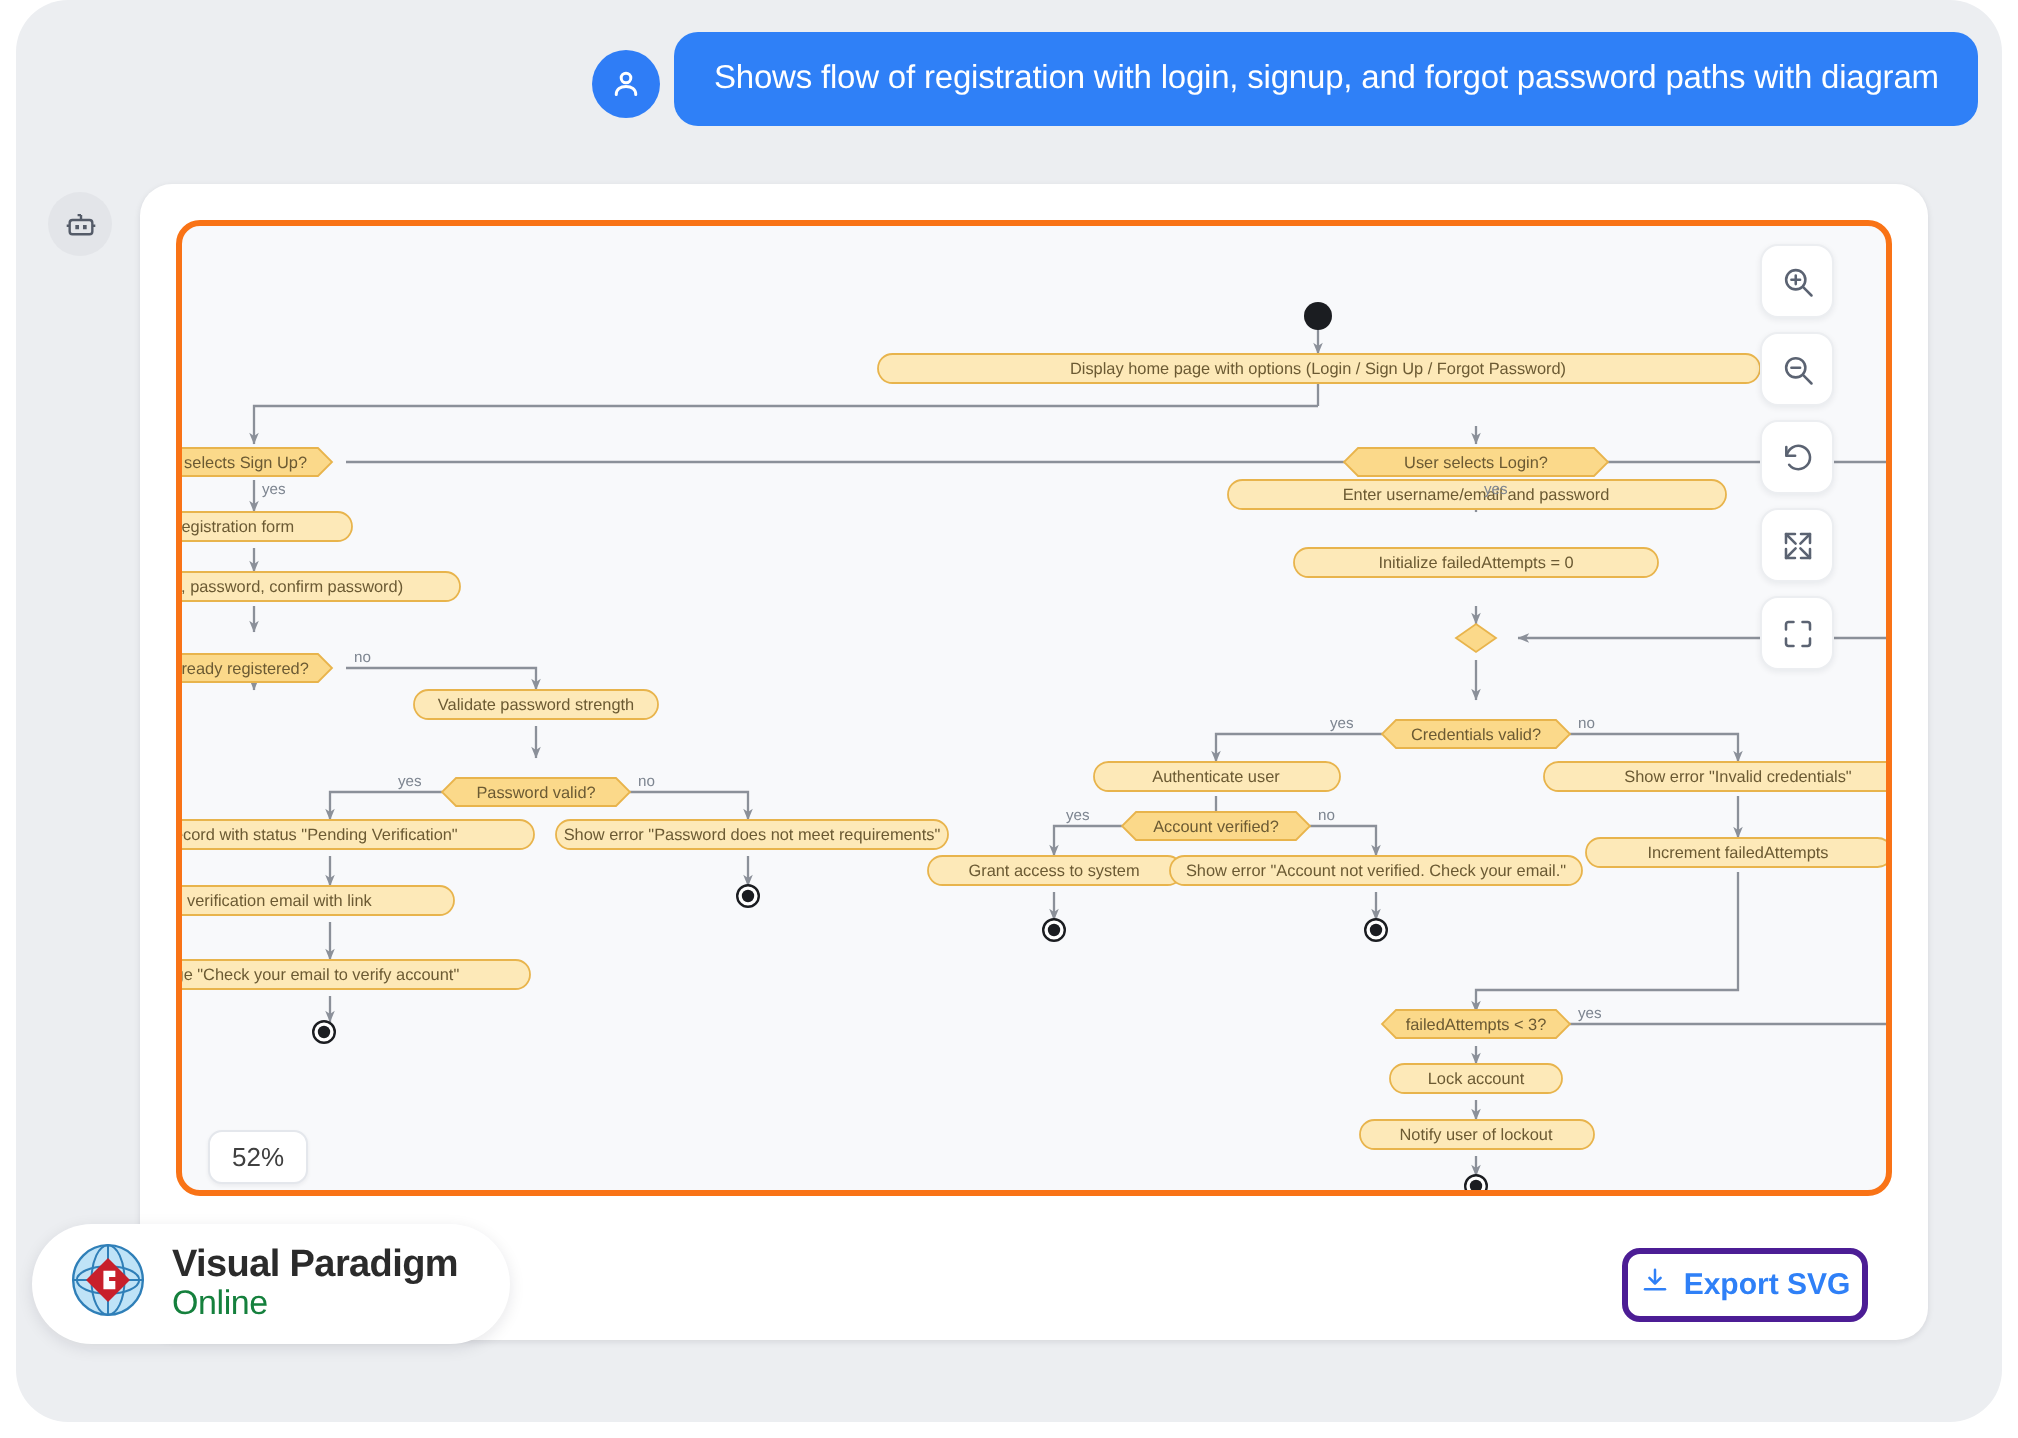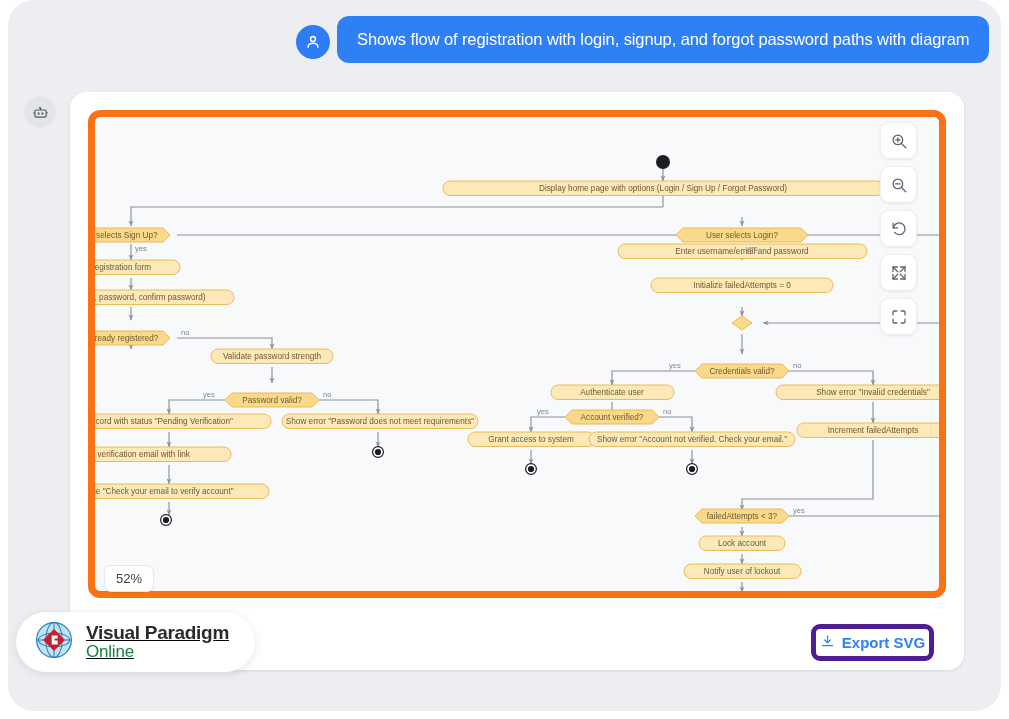--- a/index.html
+++ b/index.html
@@ -61,21 +61,21 @@
     border-radius: 16px;
     box-shadow: 0 1px 3px rgba(16,24,40,0.10);
   }
 
   
   .canvas-panel {
     position: absolute;
     left: 18px; top: 18px;
     width: 858px; height: 488px;
     background: #f8f9fb;
-    border: 7px solid #f97316;
+    border: 3px solid #f97316;
     border-radius: 12px;
     overflow: hidden;
   }
   .canvas-inner {
     position: absolute; inset: 0;
     overflow: hidden;
   }
   .diagram-svg { position: absolute; left: 0; top: 0; }
 
   
@@ -108,41 +108,41 @@
     box-shadow: 0 1px 3px rgba(16,24,40,0.07);
     cursor: pointer;
   }
 
   
   .export-btn {
     position: absolute;
     left: 803px; top: 624px;
     width: 123px; height: 37px;
     background: #ffffff;
-    border: 5px solid #4c1d95;
+    border: 3px solid #4c1d95;
     border-radius: 9px;
     display: flex; align-items: center; justify-content: center; gap: 7px;
     color: #2f80f7;
     font-size: 15px; font-weight: bold;
     cursor: pointer;
   }
 
   
   .vp-logo {
     position: absolute;
     left: 8px; top: 612px;
     height: 60px;
     padding: 0 26px 0 16px;
     background: #ffffff;
     border-radius: 30px;
     display: flex; align-items: center; gap: 10px;
     box-shadow: 0 2px 8px rgba(16,24,40,0.10);
     z-index: 8;
   }
-  .vp-logo-text { line-height: 1.05; text-decoration: underline; }
+  .vp-logo-text { line-height: 1.05; }
   .vp-line1 {
     font-size: 19px; font-weight: bold; color: #2b2b2b;
     letter-spacing: -0.3px;
   }
   .vp-line2 { font-size: 17px; color: #15803d; letter-spacing: -0.2px; }
 </style>
 </head>
 <body>
 
 <div class="app-shell">

